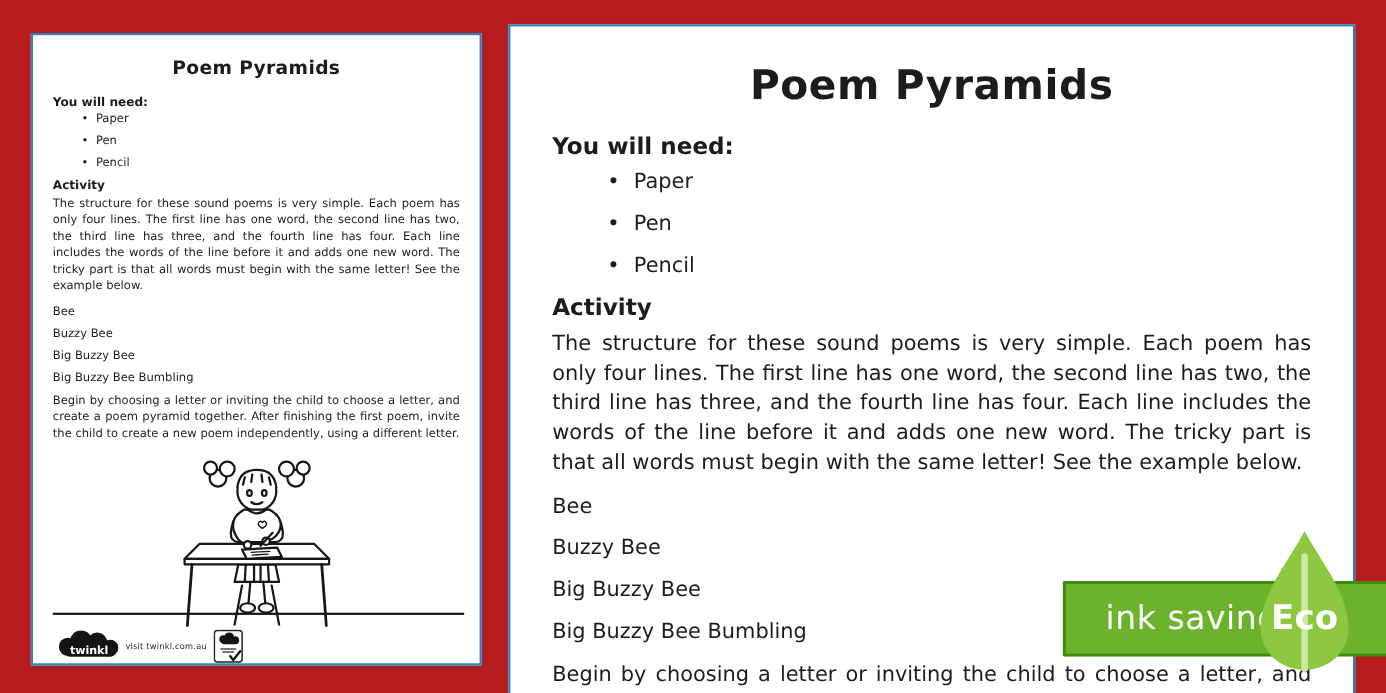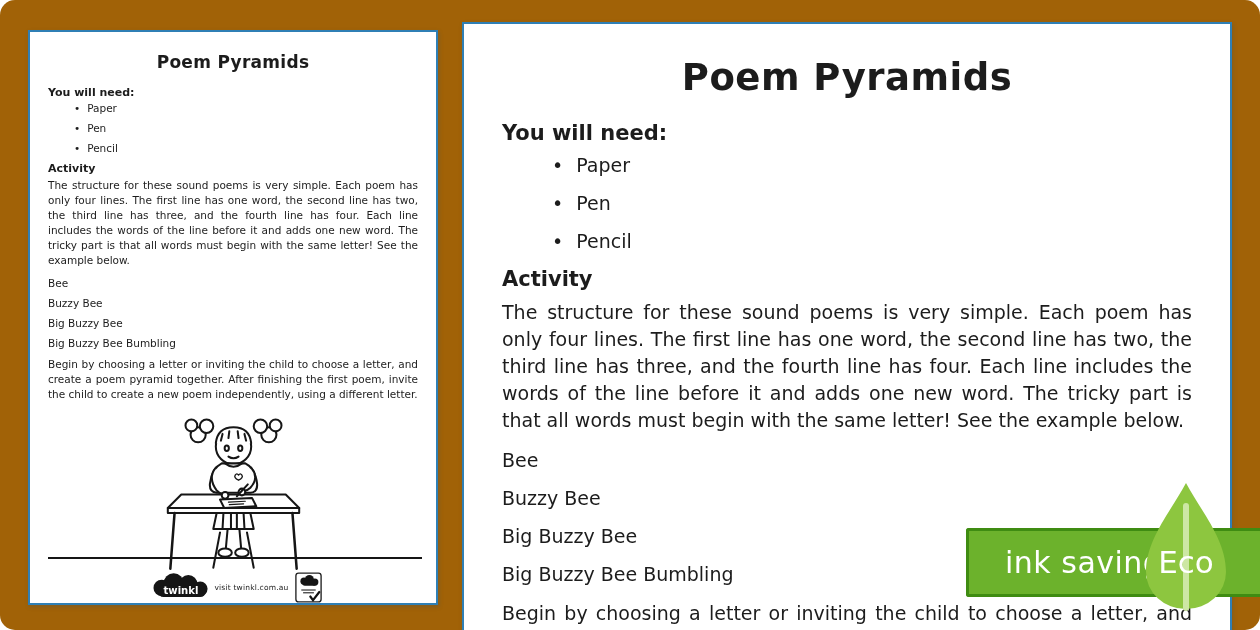--- a/index.html
+++ b/index.html
@@ -1,20 +1,20 @@
 <!DOCTYPE html>
 <html><head>
 <meta charset="utf-8">
 <style>
   * { margin:0; padding:0; box-sizing:border-box; }
   body { font-family:"DejaVu Sans", sans-serif; }
 
   .canvas{
     position:relative; width:1260px; height:630px; overflow:hidden;
-    background:#a16207; color:#1c1c1c;border-radius:15px;
+    background:#b91c1c; color:#1c1c1c;
   }
 
   .page{
     position:absolute; background:#fff;
     border:2px solid #2f7fb5;
     box-shadow:1px 2px 4px rgba(30,80,120,.25);
   }
   .page-left{ left:28px; top:30px; width:410px; height:575px; padding:20px 18px 0; }
   .page-right{ left:462px; top:22px; width:770px; height:730px; padding:30px 38px 0; }
 
@@ -24,21 +24,21 @@
   .materials-sm{ list-style:none; padding-left:26px; margin:0 0 6px; }
   .materials-sm li{ font-size:10.5px; line-height:12px; margin:0 0 8px; }
   .materials-sm li::before{ content:"•"; margin-right:7px; }
   .para-sm{ font-size:10.5px; line-height:15px; text-align:justify; margin:0 0 9px; }
   .poem-sm p{ font-size:10.5px; line-height:12px; margin:0 0 8px; }
   .figure-sm{ text-align:center; margin-top:10px; }
 
   .page-footer{
     position:absolute; left:18px; right:14px; bottom:6px;
     border-top:2px solid #151515; padding-top:18px; height:40px;
-    display:flex; justify-content:center; align-items:center;
+    display:flex; justify-content:flex-start; align-items:center;
   }
   .visit-group{ display:flex; align-items:center; gap:6px; }
   .visit-text{ font-size:7.5px; font-weight:normal; letter-spacing:.2px; }
 
   
   .t-lg-title{ font-size:37px; font-weight:bold; text-align:center; letter-spacing:.5px; margin:2px 0 22px; }
   .t-lg-h{ font-size:21px; font-weight:bold; margin:0 0 8px; }
   .materials-lg{ list-style:none; padding-left:50px; margin:0 0 14px; }
   .materials-lg li{ font-size:19px; line-height:24px; margin:0 0 14px; }
   .materials-lg li::before{ content:"•"; margin-right:13px; }
@@ -51,21 +51,21 @@
     background:#6cb22c; border:3px solid #3f8c12; border-right:none; border-radius:3px 0 0 3px;
     z-index:5;
   }
   .band-label{
     position:absolute; left:36px; top:14px;
     font-size:30px; color:#fff; letter-spacing:.5px;
   }
   .eco-leaf{ position:absolute; left:1136px; top:480px; width:100px; height:134px; z-index:6; }
   .eco-label{
     position:absolute; left:1136px; top:544px; width:100px; text-align:center;
-    font-size:31px; font-weight:normal; color:#fff; z-index:7;
+    font-size:31px; font-weight:bold; color:#fff; z-index:7;
   }
 </style>
 </head>
 <body>
 
 <div class="canvas">
 
   <div class="page page-left">
     <h1 class="t-sm-title">Poem Pyramids</h1>
 

